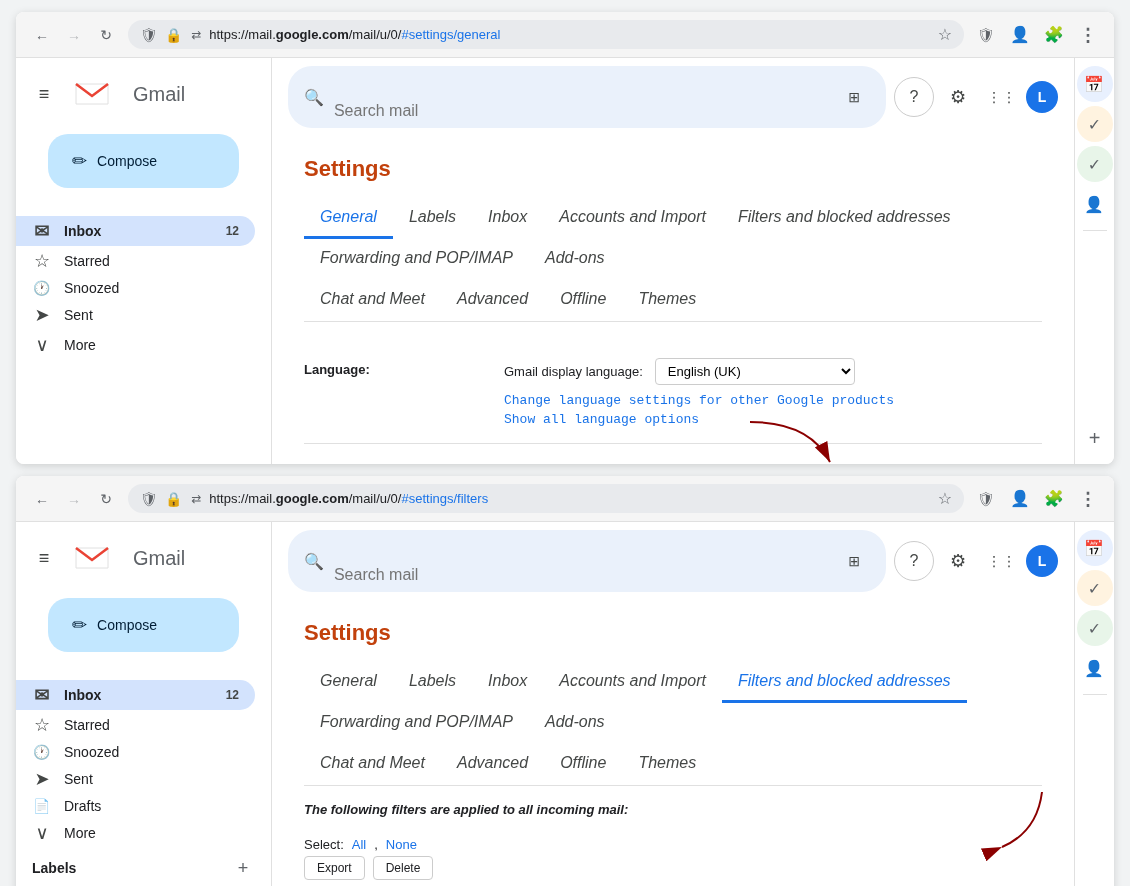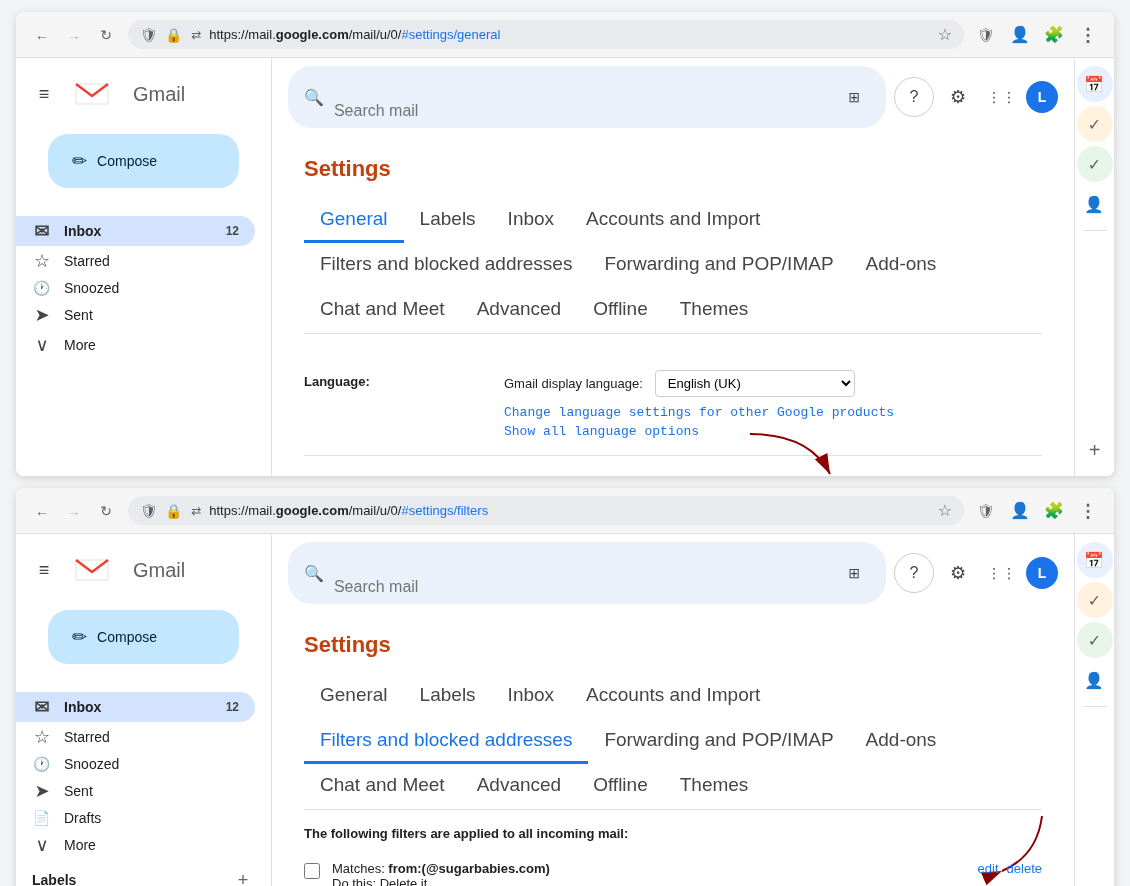--- a/index.html
+++ b/index.html
@@ -262,26 +262,27 @@
     }
 
     .tabs-row {
       display: flex;
       flex-wrap: wrap;
       gap: 0;
     }
 
     .tab-item {
       padding: 10px 16px;
-      font-size: 19px;
+      font-size: 16px;
       color: #444746;
       cursor: pointer;
       border-bottom: 3px solid transparent;
       white-space: nowrap;
       text-decoration: none;
+      font-style: italic;
     }
     .tab-item.active {
       color: #1a73e8;
       border-bottom-color: #1a73e8;
       font-weight: 500;
     }
 
     .settings-body {
       padding-top: 24px;
     }
@@ -725,46 +726,33 @@
           <div class="tabs-row">
             <span class="tab-item">Chat and Meet</span>
             <span class="tab-item">Advanced</span>
             <span class="tab-item">Offline</span>
             <span class="tab-item">Themes</span>
           </div>
         </div>
 
         <div class="filters-section">
 
-          <div style="position: relative; display: flex; align-items: center;">
+          <div style="position: relative; display: flex; align-items: center; font-style: italic;">
             <p class="filters-heading">The following filters are applied to all incoming mail:</p>
 
             <svg width="120" height="80" style="position:absolute; right:-10px; top:-20px;">
               <path d="M 110 10 Q 105 50 70 65" stroke="#8B0000" stroke-width="2" fill="none" marker-end="url(#arrowhead2)"></path>
               <defs>
                 <marker id="arrowhead2" markerWidth="10" markerHeight="7" refX="0" refY="3.5" orient="auto">
                   <polygon points="10 0, 0 3.5, 10 7" fill="#8B0000"></polygon>
                 </marker>
               </defs>
             </svg>
           </div>
 
-          <div class="filter-item">
-            <input type="checkbox" class="filter-checkbox" style="">
-            <div class="filter-details">
-              <div class="filter-matches">
-                Matches: <strong>from:(@sugarbabies.com)</strong>
-              </div>
-              <div class="filter-do">Do this: Delete it</div>
-            </div>
-            <div class="filter-actions">
-              <a class="filter-action-link">edit</a>
-              <a class="filter-action-link">delete</a>
-            </div>
-          </div>
 
           <div class="select-row">
             <span>Select:</span>
             <a class="filter-action-link">All</a>,
             <a class="filter-action-link">None</a>
           </div>
           <div style="display:flex; gap:8px; padding-bottom: 8px;">
             <button class="action-btn">Export</button>
             <button class="action-btn">Delete</button>
           </div>

